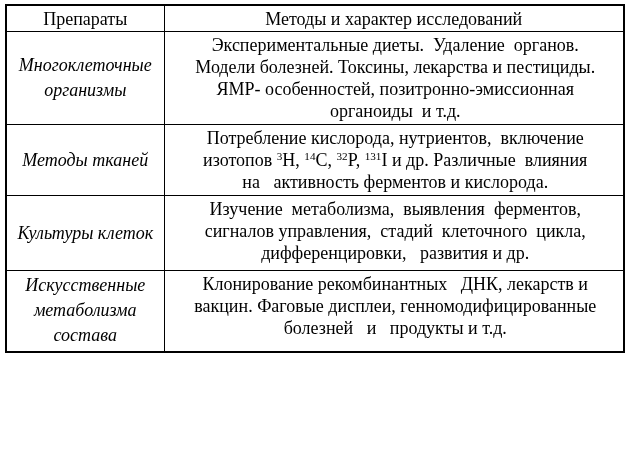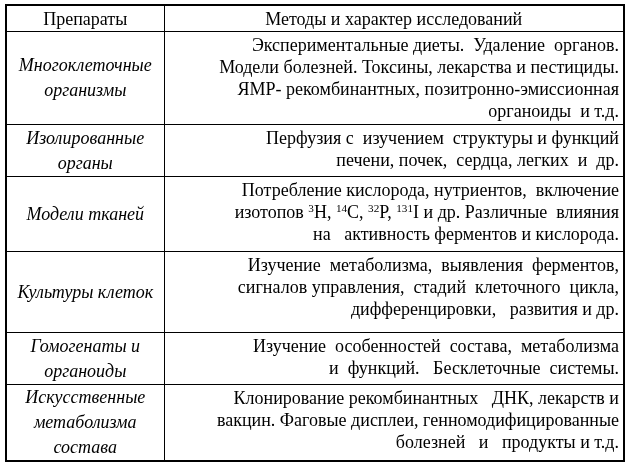--- a/index.html
+++ b/index.html
@@ -43,21 +43,21 @@
   }
   td.name-cell {
     text-align: center;
     vertical-align: middle;
     line-height: 25px;
     padding: 0 2px;
     white-space: pre-wrap;
     font-style: italic;
   }
   td.methods-cell {
-    text-align: right;
+    text-align: center;
     vertical-align: top;
     line-height: 22px;
     padding: 2px 4px 2px 7px;
     white-space: pre-wrap;
   }
   td.methods-cell sup {
     font-size: 0.62em;
     line-height: 0;
     vertical-align: baseline;
     position: relative;
@@ -82,37 +82,29 @@
     </colgroup>
     <thead>
       <tr>
         <th class="header-cell">Препараты</th>
         <th class="header-cell">Методы и характер исследований</th>
       </tr>
     </thead>
     <tbody>
       <tr>
         <td class="name-cell"><span>Многоклеточные</span><br><span>организмы</span></td>
-        <td class="methods-cell"><span>Экспериментальные диеты.  Удаление  органов.</span><br><span>Модели болезней. Токсины, лекарства и пестициды.</span><br><span>ЯМР- рекомбинантных, позитронно-эмиссионная</span><br><span>органоиды  и т.д.</span></td>
+        <td class="methods-cell"><span>Экспериментальные диеты.  Удаление  органов.</span><br><span>Модели болезней. Токсины, лекарства и пестициды.</span><br><span>ЯМР- особенностей, позитронно-эмиссионная</span><br><span>органоиды  и т.д.</span></td>
       </tr>
       <tr>
-        <td class="name-cell"><span>Изолированные</span><br><span>органы</span></td>
-        <td class="methods-cell"><span>Перфузия с  изучением  структуры и функций</span><br><span>печени, почек,  сердца, легких  и  др.</span></td>
-      </tr>
-      <tr>
-        <td class="name-cell"><span>Модели тканей</span></td>
+        <td class="name-cell"><span>Методы тканей</span></td>
         <td class="methods-cell"><span>Потребление кислорода, нутриентов,  включение</span><br><span>изотопов </span><sup>3</sup><span>H, </span><sup>14</sup><span>C, </span><sup>32</sup><span>P, </span><sup>131</sup><span>I и др. Различные  влияния</span><br><span>на   активность ферментов и кислорода.</span></td>
       </tr>
       <tr>
         <td class="name-cell"><span>Культуры клеток</span></td>
         <td class="methods-cell"><span>Изучение  метаболизма,  выявления  ферментов,</span><br><span>сигналов управления,  стадий  клеточного  цикла,</span><br><span>дифференцировки,   развития и др.</span></td>
-      </tr>
-      <tr>
-        <td class="name-cell"><span>Гомогенаты и</span><br><span>органоиды</span></td>
-        <td class="methods-cell"><span>Изучение  особенностей  состава,  метаболизма</span><br><span>и  функций.   Бесклеточные  системы.</span></td>
       </tr>
       <tr>
         <td class="name-cell"><span>Искусственные</span><br><span>метаболизма</span><br><span>состава</span></td>
         <td class="methods-cell"><span>Клонирование рекомбинантных   ДНК, лекарств и</span><br><span>вакцин. Фаговые дисплеи, генномодифицированные</span><br><span>болезней   и   продукты и т.д.</span></td>
       </tr>
     </tbody>
   </table>
 </div>
 
 </body></html>

